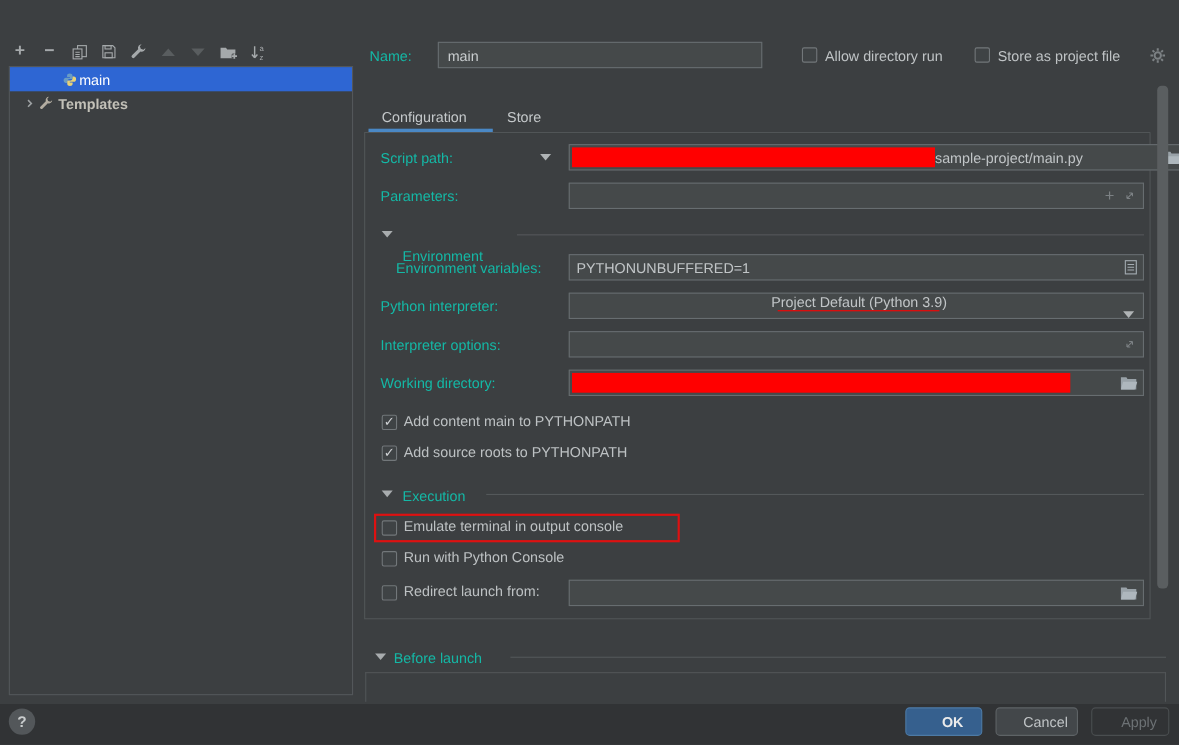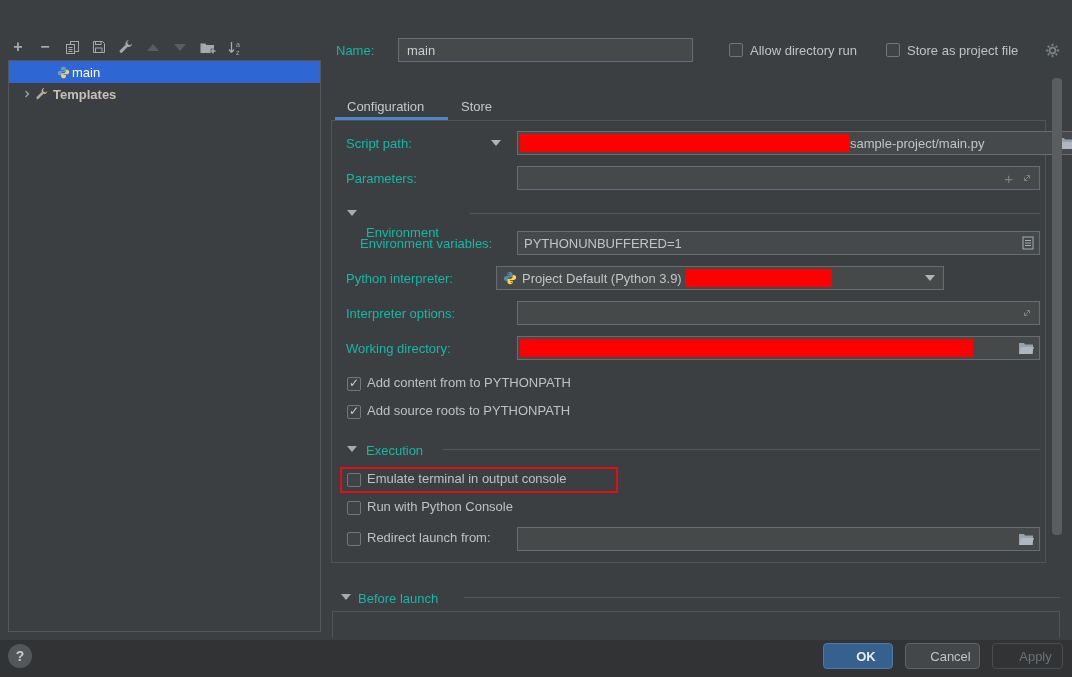--- a/index.html
+++ b/index.html
@@ -184,21 +184,21 @@
     <span class="pad">PYTHONUNBUFFERED=1</span>
     <span style="margin-left:auto;margin-right:5px;">
       <svg width="12" height="14" viewBox="0 0 12 14">
           <rect x="1" y="1" width="10" height="12" fill="none" stroke="#a5aeb4"></rect>
           <path d="M3 4.5h6M3 7h6M3 9.5h6" stroke="#a5aeb4"></path>
         </svg>
     </span>
   </div>
 
   <span class="abs label" style="left:346px;top:266px;">Python interpreter:</span>
-  <div class="abs field" style="left:496px;top:266px;width:448px;">
+  <div class="abs field" style="left:517px;top:266px;width:523px;flex-direction:column;">
     <svg style="margin-left:6px;" width="14" height="14" viewBox="0 0 16 16">
         <path fill="#4B8BBE" d="M7.9 1c-1.8 0-3 .8-3 2.2V5h3.2v.7H3.6C2.2 5.7 1 6.8 1 8.6c0 1.7 1 2.9 2.5 2.9H5V9.8c0-1.5 1.3-2.7 2.9-2.7h3V3.2C10.9 1.9 9.7 1 7.9 1zM6.4 2.4c.4 0 .7.3.7.7s-.3.7-.7.7-.7-.3-.7-.7.3-.7.7-.7z"></path>
         <path fill="#FFD43B" d="M8.1 15c1.8 0 3-.8 3-2.2V11H7.9v-.7h4.5c1.4 0 2.6-1.1 2.6-2.9 0-1.7-1-2.9-2.5-2.9H11v1.7c0 1.5-1.3 2.7-2.9 2.7h-3v3.9C5.1 14.1 6.3 15 8.1 15zm1.5-1.4c-.4 0-.7-.3-.7-.7s.3-.7.7-.7.7.3.7.7-.3.7-.7.7z"></path>
       </svg>
     <span style="margin-left:5px;">Project Default (Python 3.9)</span>
     <div class="red-block" style="width:147px;margin-left:3px;"></div>
     <span class="combo-caret" style="margin-left:auto;margin-right:8px;"></span>
   </div>
 
   <span class="abs label" style="left:346px;top:301px;">Interpreter options:</span>
@@ -216,21 +216,21 @@
     <div class="red-block" style="width:453px;margin-left:2px;"></div>
     <span style="margin-left:auto;margin-right:5px;">
       <svg width="16" height="13" viewBox="0 0 16 13">
           <path d="M1 1h5l1 1.5h8V12H1z" fill="#99a2a8"></path>
           <path d="M3 5h13l-2.5 7H1z" fill="#aeb7bd"></path>
         </svg>
     </span>
   </div>
 
   <span class="abs cb checked" style="left:347px;top:377px;"></span>
-  <span class="abs cb-label" style="left:361px;top:375px;">Add content from to PYTHONPATH</span>
+  <span class="abs cb-label" style="left:361px;top:375px;">Add content main to PYTHONPATH</span>
   <span class="abs cb checked" style="left:347px;top:405px;"></span>
   <span class="abs cb-label" style="left:361px;top:403px;">Add source roots to PYTHONPATH</span>
 
   <span class="abs section-tri" style="left:347px;top:446px;"></span>
   <span class="abs label" style="left:366px;top:438px;">Execution</span>
   <div class="abs section-line" style="left:442px;top:449px;width:598px;"></div>
 
   <div class="abs annotation" style="left:340px;top:467px;width:278px;height:26px;"></div>
   <span class="abs cb" style="left:347px;top:473px;"></span>
   <span class="abs cb-label" style="left:361px;top:471px;">Emulate terminal in output console</span>

